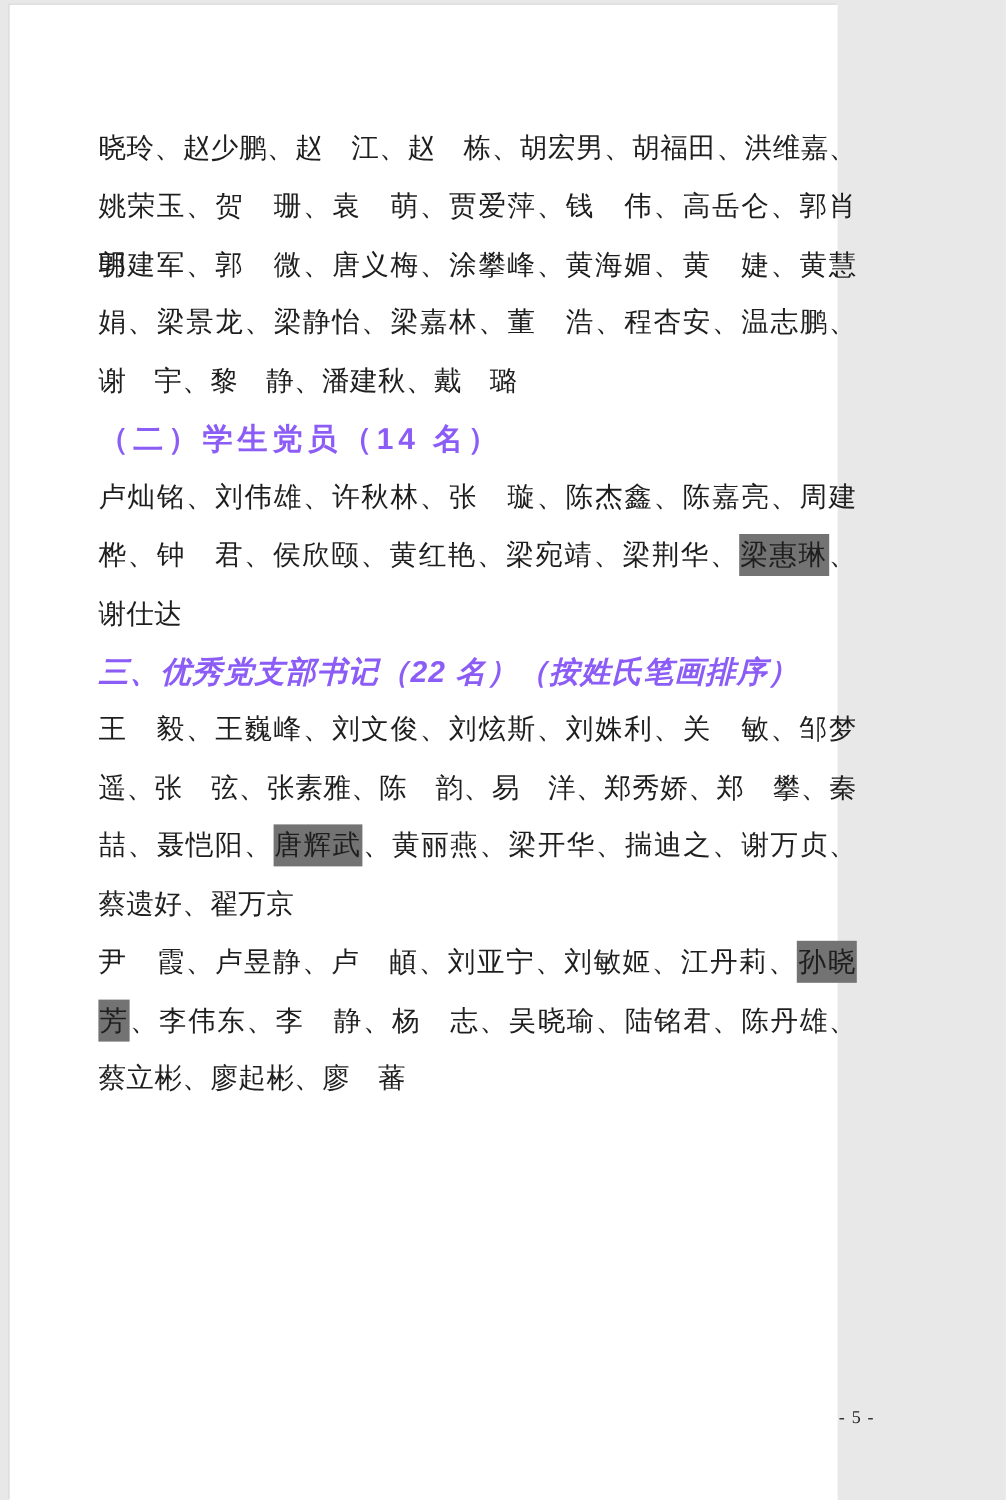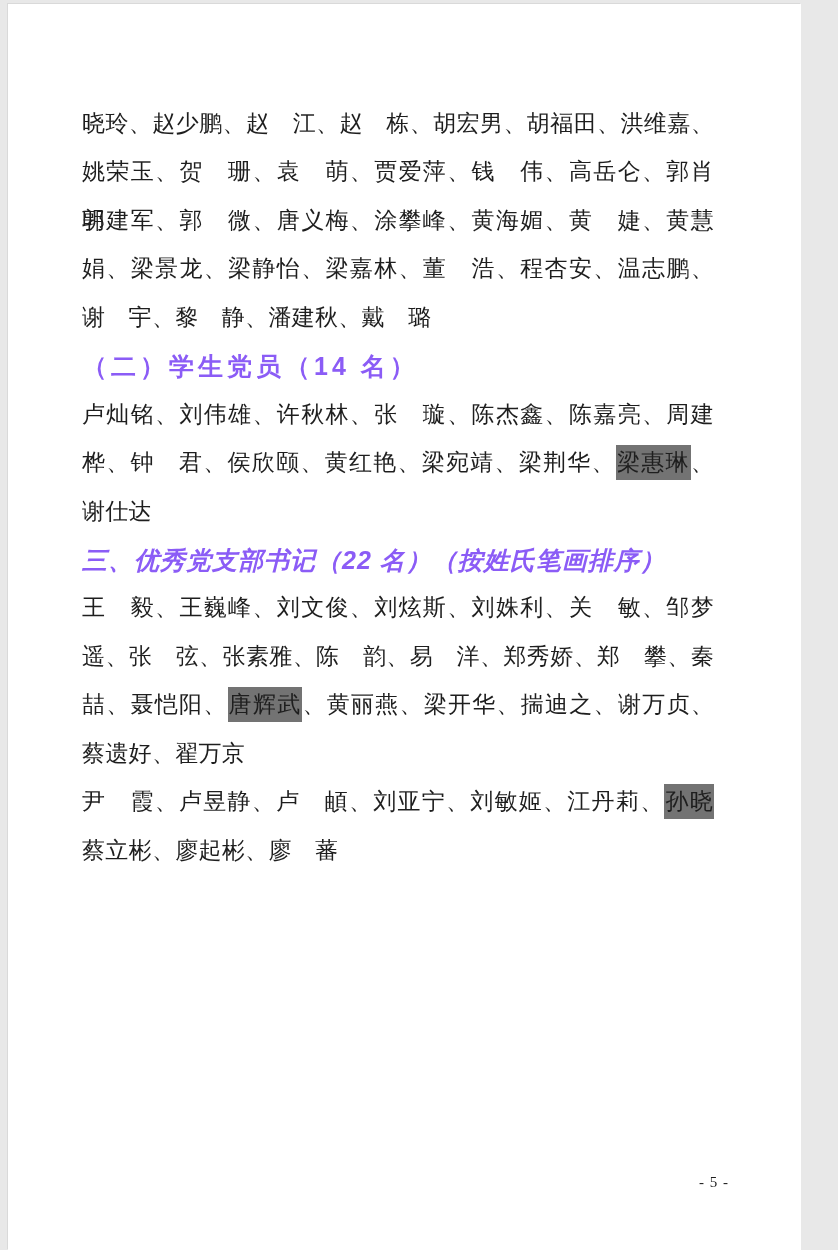--- a/index.html
+++ b/index.html
@@ -13,21 +13,21 @@
   }
   .viewport {
     position: relative;
     width: 838px;
     height: 1250px;
   }
   .page {
     position: absolute;
     left: 8px;
     top: 4px;
-    width: 793px;
+    width: 690px;
     height: 1246px;
     background: #ffffff;
     box-shadow: -1px -1px 0 #d9d9d9;
   }
   .textblock {
     position: absolute;
     left: 74px;
     top: 96px;
     width: 632px;
     color: #1e1e1e;
@@ -104,20 +104,23 @@
       <div class="line full">遥、张　弦、张素雅、陈　韵、易　洋、郑秀娇、郑　攀、秦</div>
       <div class="line full">
         <span>喆、聂恺阳、</span><span class="hl">唐辉武</span><span>、黄丽燕、梁开华、揣迪之、谢万贞、</span>
       </div>
       <div class="line">蔡遗好、翟万京</div>
 
 
       <div class="line full">
         <span>尹　霞、卢昱静、卢　頔、刘亚宁、刘敏姬、江丹莉、</span><span class="hl">孙晓</span>
       </div>
+      <div class="line full">
+        <span class="hl">芳</span><span>、李伟东、李　静、杨　志、吴晓瑜、陆铭君、陈丹雄、</span>
+      </div>
       <div class="line">蔡立彬、廖起彬、廖　蕃</div>
 
     </div>
 
     <div class="page-number">- 5 -</div>
 
   </div>
 </div>
 
 </body></html>

